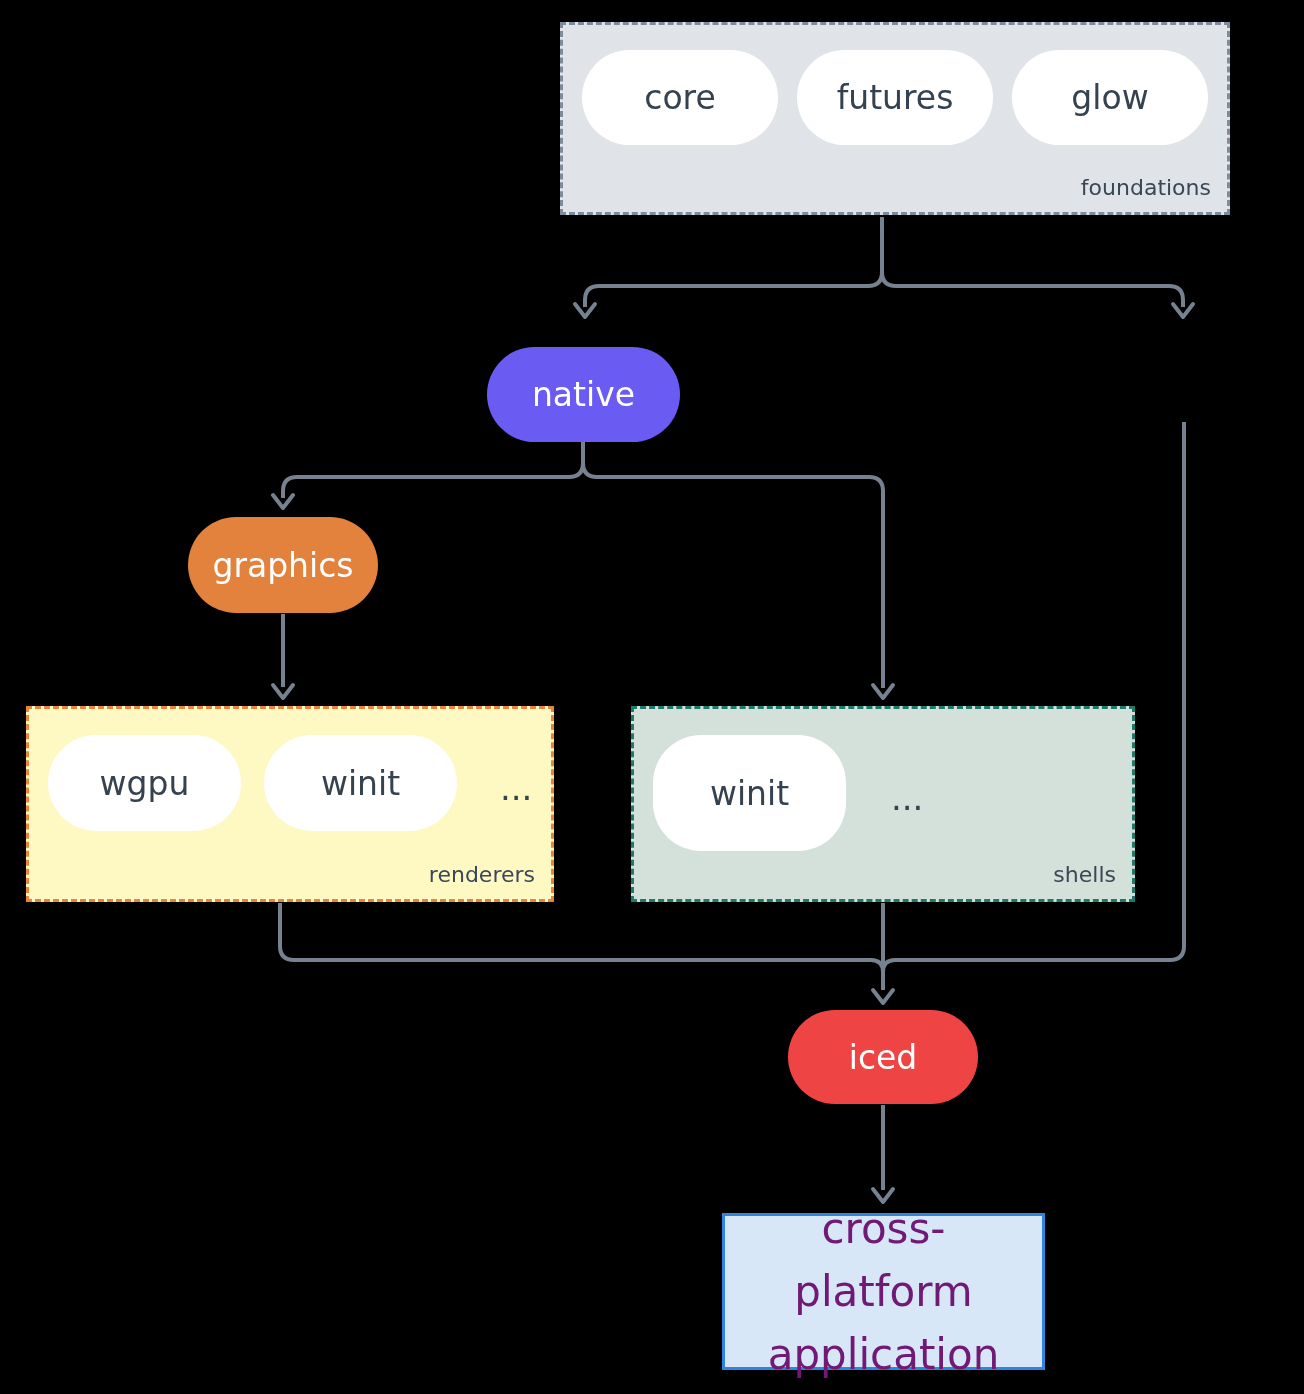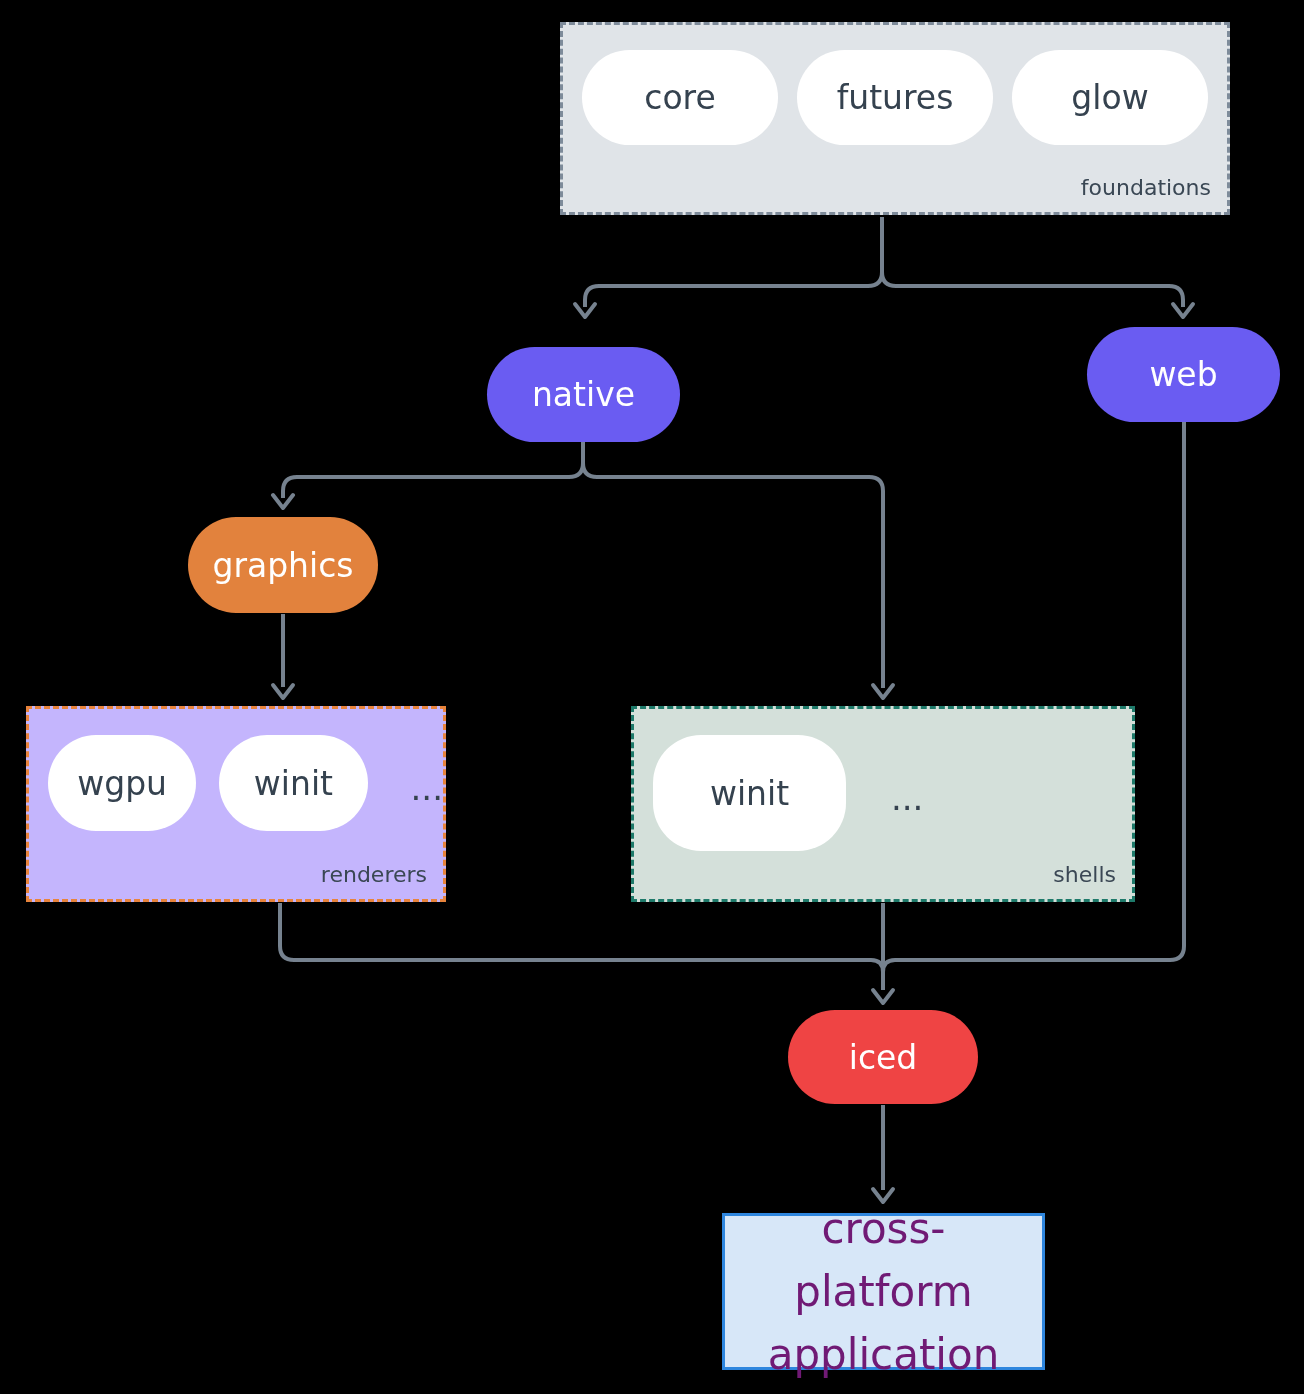--- a/index.html
+++ b/index.html
@@ -28,22 +28,22 @@
   }
 
   .group-foundations{
     left:548px;top:22px;width:670px;height:193px;
     background:#E0E4E8;border:3px dashed #7E8B9A;margin-left:12px;
   }
   .group-foundations .pill-row{padding:25px 19px 0;justify-content:space-between;}
   .group-foundations .pill{width:196px;height:95px;}
 
   .group-renderers{
-    left:26px;top:706px;width:420px;height:196px;
-    background:#c4b5fd;border:3px dashed #E8843C;
+    left:26px;top:706px;width:528px;height:196px;
+    background:#fef9c3;border:3px dashed #E8843C;
   }
   .group-renderers .pill-row{padding:26px 0 0 19px;gap:23px;}
   .group-renderers .pill{width:193px;height:96px;}
   .group-renderers .ellipsis{margin-left:20px;}
 
   .group-shells{
     left:631px;top:706px;width:504px;height:196px;
     background:#D4E0DA;border:3px dashed #1E7A6A;
   }
   .group-shells .pill-row{padding:26px 0 0 19px;gap:25px;}
@@ -103,21 +103,20 @@
   <div class="group group-foundations">
     <div class="pill-row">
       <div class="pill">core</div>
       <div class="pill">futures</div>
       <div class="pill">glow</div>
     </div>
     <div class="group-label">foundations</div>
   </div>
 
   <div class="node node-native">native</div>
-  <div class="node node-web">web</div>
 
   <div class="node node-graphics">graphics</div>
 
   <div class="group group-renderers">
     <div class="pill-row">
       <div class="pill">wgpu</div>
       <div class="pill">winit</div>
       <div class="ellipsis">...</div>
     </div>
     <div class="group-label">renderers</div>

